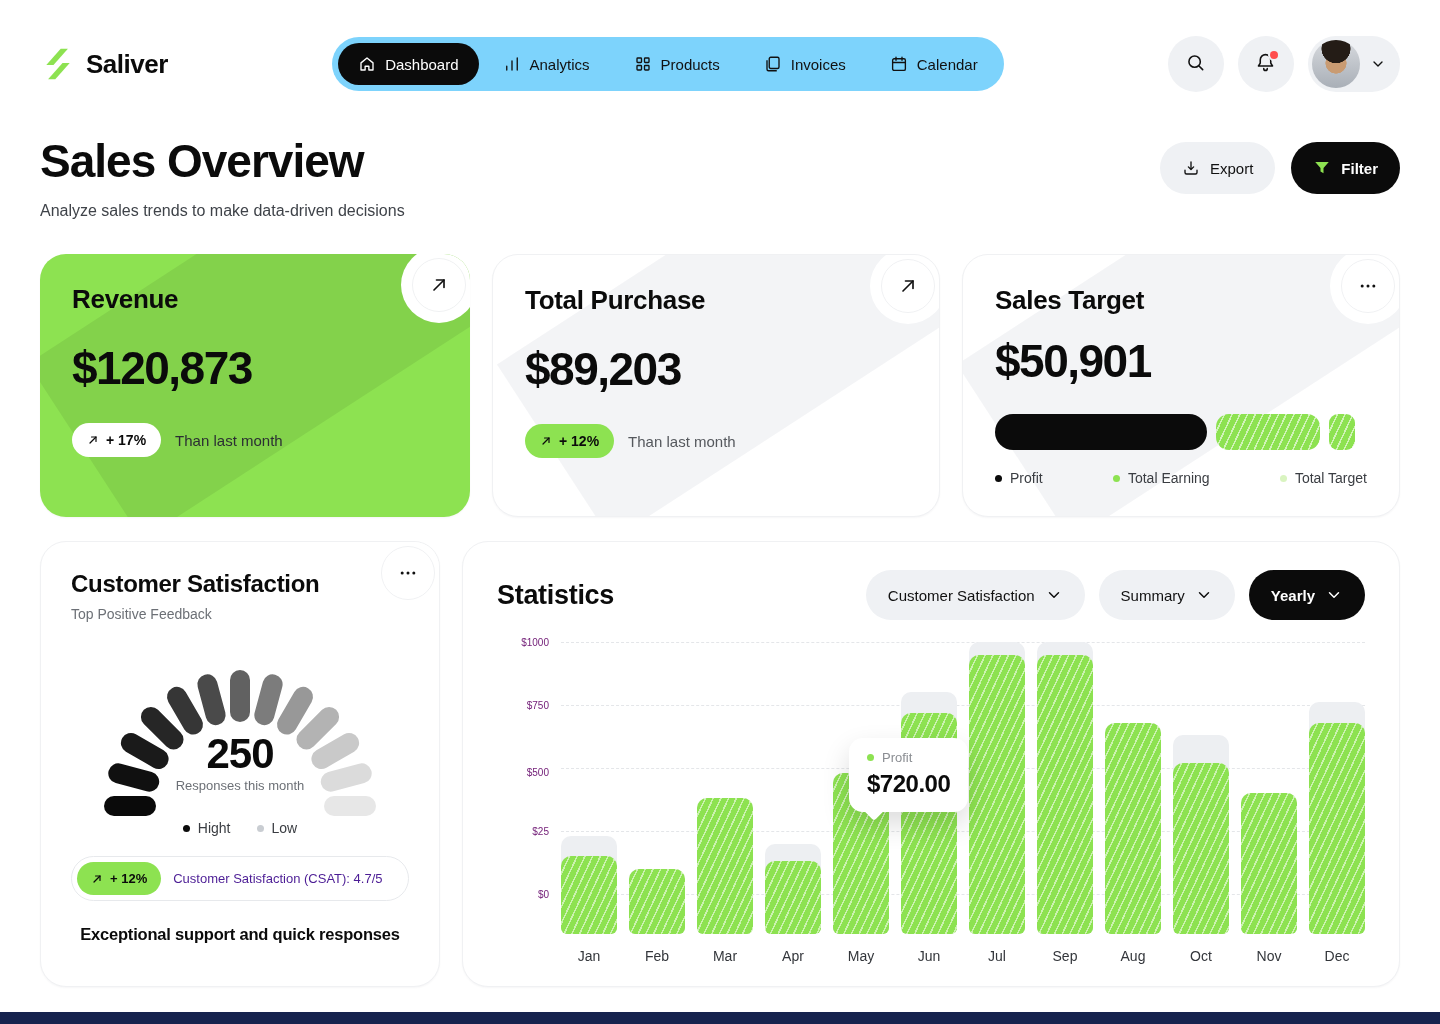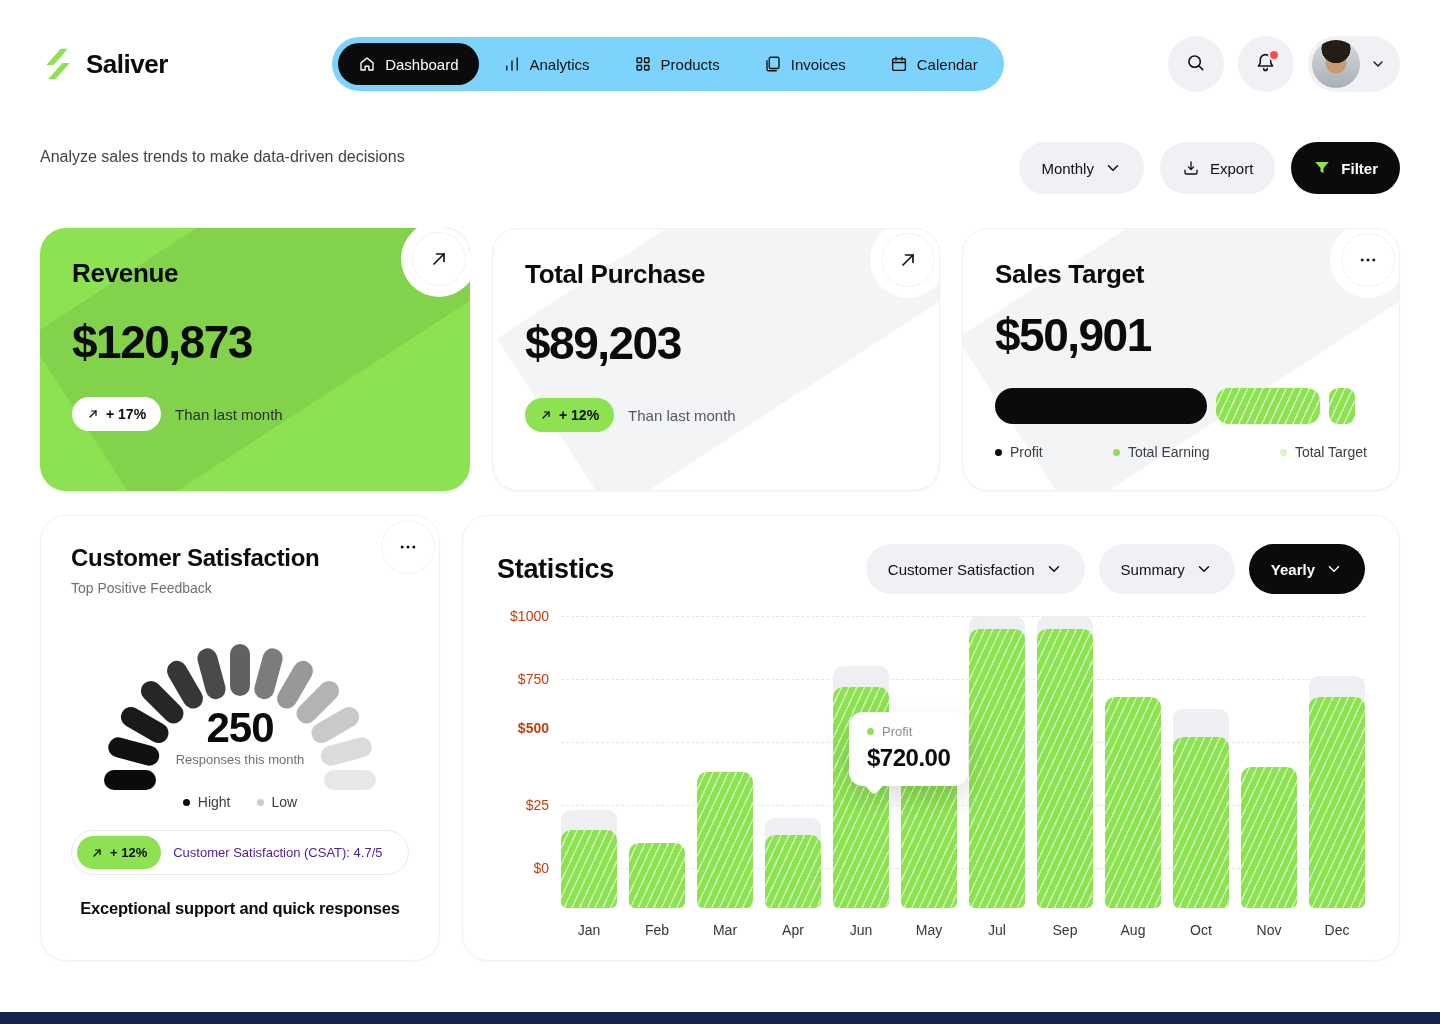--- a/index.html
+++ b/index.html
@@ -95,21 +95,21 @@
 
   .card.statistics { padding: 28px 34px; height: 446px; }
   .stat-head { display: flex; align-items: center; justify-content: space-between; }
   .stat-title { font-size: 27px; font-weight: 600; letter-spacing: -0.3px; }
   .stat-filters { display: flex; align-items: center; gap: 14px; }
   .stat-filters .pill { height: 50px; }
 
   .chart { position: relative; margin-top: 22px; padding-left: 64px; }
   .plot { position: relative; height: 292px; }
   .gridline { position: absolute; left: 0; right: 0; border-top: 1.5px dashed #E4E6E9; }
-  .ytick { position: absolute; left: -64px; width: 52px; text-align: right; font-size: 14px; color: #c2410c; transform: translateY(-50%); }
+  .ytick { position: absolute; left: -64px; width: 52px; text-align: right; font-size: 10px; color: #701a75; transform: translateY(-50%); }
   .cols { position: absolute; inset: 0; display: flex; justify-content: space-between; align-items: flex-end; }
   .col { position: relative; width: 56px; height: 100%; }
   .ghost-bar { position: absolute; left: 0; right: 0; bottom: 0; background: #EDEFF2; border-radius: 10px 10px 6px 6px; }
   .green-bar { position: absolute; left: 0; right: 0; bottom: 0; border-radius: 10px 10px 6px 6px;
                background: repeating-linear-gradient(115deg, rgba(255,255,255,.55) 0 1.5px, transparent 1.5px 7px), #8DE251; }
   .month { position: absolute; left: 0; right: 0; bottom: -30px; text-align: center; font-size: 14px; color: #33363b; }
 
   .tooltip { position: absolute; left: 352px; top: 96px; z-index: 5; background: #fff; border-radius: 14px; padding: 12px 18px 14px;
              box-shadow: 0 12px 28px rgba(0,0,0,.14); }
   .tooltip::after { content: ''; position: absolute; left: 18px; bottom: -6px; width: 14px; height: 14px; background: #fff;
@@ -208,31 +208,24 @@
           <svg viewBox="0 0 24 24" fill="none" stroke="#111" stroke-width="2" stroke-linecap="round" stroke-linejoin="round">
               <path d="M6 9l6 6 6-6"></path>
             </svg>
         </span>
       </button>
     </div>
   </header>
 
   <section class="page-head">
     <div>
+      <h1>Sales Overview</h1>
       <p class="subtitle">Analyze sales trends to make data-driven decisions</p>
     </div>
     <div class="head-controls">
-      <button class="pill light">
-        <span>Monthly</span>
-        <span class="ic">
-          <svg viewBox="0 0 24 24" fill="none" stroke="currentColor" stroke-width="2" stroke-linecap="round" stroke-linejoin="round">
-              <path d="M6 9l6 6 6-6"></path>
-            </svg>
-        </span>
-      </button>
       <button class="pill light">
         <span class="ic">
           <svg viewBox="0 0 24 24" fill="none" stroke="currentColor" stroke-width="1.8" stroke-linecap="round" stroke-linejoin="round">
               <path d="M12 4v9"></path>
               <path d="M8.5 10.5 12 14l3.5-3.5"></path>
               <path d="M4 15v3a2 2 0 0 0 2 2h12a2 2 0 0 0 2-2v-3"></path>
             </svg>
         </span>
         <span>Export</span>
       </button>
@@ -415,21 +408,21 @@
         </div>
       </div>
 
       <div class="chart">
         <div class="plot">
             <div class="gridline" style="top: 0px;"></div>
             <div class="ytick" style="top: 0px;">$1000</div>
             <div class="gridline" style="top: 63px;"></div>
             <div class="ytick" style="top: 63px;">$750</div>
             <div class="gridline" style="top: 126px;"></div>
-            <div class="ytick" style="top: 112px; font-weight: bold;">$500</div>
+            <div class="ytick" style="top: 130px;">$500</div>
             <div class="gridline" style="top: 189px;"></div>
             <div class="ytick" style="top: 189px;">$25</div>
             <div class="gridline" style="top: 252px;"></div>
             <div class="ytick" style="top: 252px;">$0</div>
             <div class="cols">
               <div class="col">
                 <div class="ghost-bar" style="height:97.96000000000001px"></div>
                 <div class="green-bar" style="height:77.8px"></div>
                 <div class="month">Jan</div>
               </div>
@@ -442,28 +435,28 @@
                 <div class="ghost-bar" style="height:135.76px"></div>
                 <div class="green-bar" style="height:135.76px"></div>
                 <div class="month">Mar</div>
               </div>
               <div class="col">
                 <div class="ghost-bar" style="height:90.4px"></div>
                 <div class="green-bar" style="height:72.75999999999999px"></div>
                 <div class="month">Apr</div>
               </div>
               <div class="col">
+                <div class="ghost-bar" style="height:160.96px"></div>
+                <div class="green-bar" style="height:160.96px"></div>
+                <div class="month">May</div>
+              </div>
+              <div class="col">
                 <div class="ghost-bar" style="height:241.6px"></div>
                 <div class="green-bar" style="height:221.44px"></div>
                 <div class="month">Jun</div>
-              </div>
-              <div class="col">
-                <div class="ghost-bar" style="height:160.96px"></div>
-                <div class="green-bar" style="height:160.96px"></div>
-                <div class="month">May</div>
               </div>
               <div class="col">
                 <div class="ghost-bar" style="height:292px"></div>
                 <div class="green-bar" style="height:279.4px"></div>
                 <div class="month">Jul</div>
               </div>
               <div class="col">
                 <div class="ghost-bar" style="height:292px"></div>
                 <div class="green-bar" style="height:279.4px"></div>
                 <div class="month">Sep</div>

